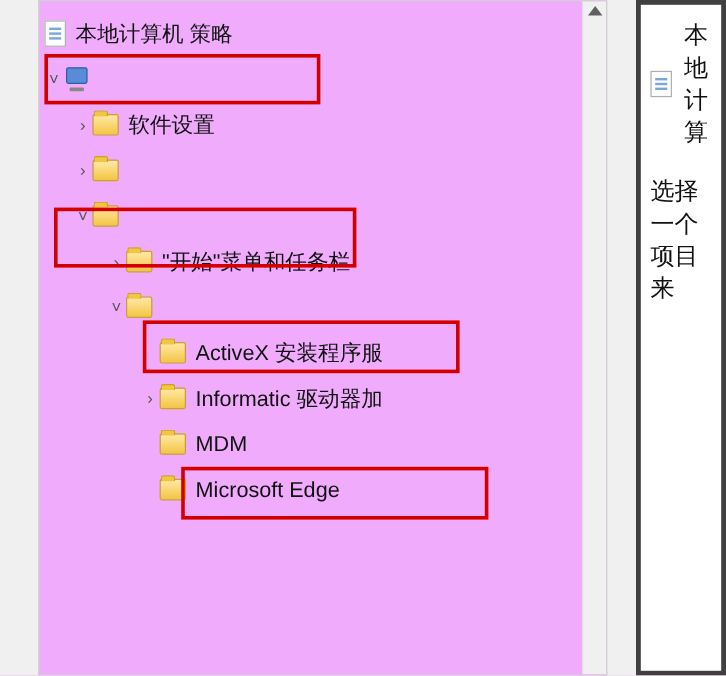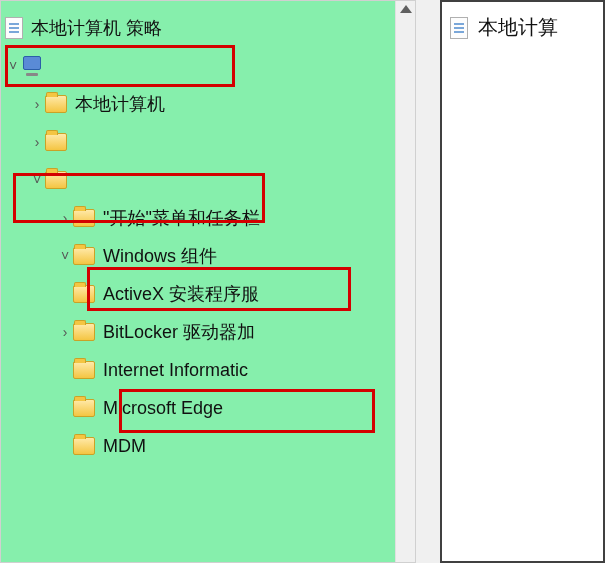--- a/index.html
+++ b/index.html
@@ -6,26 +6,27 @@
   body {
     font-family: "Microsoft YaHei", "Segoe UI", Tahoma, sans-serif;
     font-size: 16px;
     background: #f0f0f0;
     width: 605px;
     height: 563px;
     overflow: hidden;
     display: flex;
   }
   .left-panel {
-    width: 416px;
-    height: 100%;
-    background: #86efac;
+    width: 474px;
+    height: 100%;
+    background: #f0abfc;
     border: 1px solid #d0d0d0;
     position: relative;
     overflow: hidden;
+    margin-left: 32px;
   }
   .scroll-track {
     position: absolute;
     right: 0;
     top: 0;
     width: 20px;
     height: 100%;
     background: #f0f0f0;
     border-left: 1px solid #e0e0e0;
   }
@@ -132,21 +133,21 @@
   }
   .gap {
     width: 24px;
     height: 100%;
     background: #f0f0f0;
   }
   .right-panel {
     flex: 1;
     height: 100%;
     background: #ffffff;
-    border: 2px solid #404040;
+    border: 4px solid #404040;
     padding: 12px 8px;
     overflow: hidden;
   }
   .right-header {
     display: flex;
     align-items: center;
     margin-bottom: 22px;
   }
   .right-header .doc-icon { margin-right: 10px; }
   .right-title {
@@ -154,21 +155,21 @@
     color: #111;
   }
   .right-text {
     font-size: 20px;
     color: #111;
   }
   
   .l0 { padding-left: 4px; }
   .l1 { padding-left: 28px; }
   .l2 { padding-left: 56px; }
-  .l3 { padding-left: 56px; }
+  .l3 { padding-left: 84px; }
 </style>
 </head>
 <body>
 
 <div class="left-panel">
   <div class="tree">
 
     <div class="tree-item l0">
       <span class="doc-icon"></span>
       <span class="label">本地计算机 策略</span>
@@ -178,21 +179,21 @@
       <span class="chev">˅</span>
       <span class="computer-icon">
           <span class="mon"></span>
           <span class="base"></span>
         </span>
     </div>
 
     <div class="tree-item l1">
       <span class="chev">›</span>
       <span class="folder-icon"></span>
-      <span class="label">本地计算机</span>
+      <span class="label">软件设置</span>
     </div>
 
     <div class="tree-item l1">
       <span class="chev">›</span>
       <span class="folder-icon"></span>
     </div>
 
     <div class="tree-item l1">
       <span class="chev">˅</span>
       <span class="folder-icon"></span>
@@ -200,52 +201,46 @@
 
     <div class="tree-item l2">
       <span class="chev">›</span>
       <span class="folder-icon"></span>
       <span class="label">"开始"菜单和任务栏</span>
     </div>
 
     <div class="tree-item l2">
       <span class="chev">˅</span>
       <span class="folder-icon"></span>
-      <span class="label">Windows 组件</span>
     </div>
 
     <div class="tree-item l3">
       <span class="chev"></span>
       <span class="folder-icon"></span>
       <span class="label">ActiveX 安装程序服</span>
     </div>
 
     <div class="tree-item l3">
       <span class="chev">›</span>
       <span class="folder-icon"></span>
-      <span class="label">BitLocker 驱动器加</span>
-    </div>
+      <span class="label">Informatic 驱动器加</span>
+    </div>
+
 
 
     <div class="tree-item l3">
       <span class="chev"></span>
       <span class="folder-icon"></span>
-      <span class="label">Internet Informatic</span>
+      <span class="label">MDM</span>
     </div>
 
     <div class="tree-item l3">
       <span class="chev"></span>
       <span class="folder-icon"></span>
       <span class="label">Microsoft Edge</span>
-    </div>
-
-    <div class="tree-item l3">
-      <span class="chev"></span>
-      <span class="folder-icon"></span>
-      <span class="label">MDM</span>
     </div>
 
   </div>
 
   <div class="hl" style="left:4px; top:44px; width:230px; height:42px;"></div>
   <div class="hl" style="left:12px; top:172px; width:252px; height:50px;"></div>
   <div class="hl" style="left:86px; top:266px; width:264px; height:44px;"></div>
   <div class="hl" style="left:118px; top:388px; width:256px; height:44px;"></div>
 
   <div class="scroll-track">
@@ -253,13 +248,14 @@
   </div>
 </div>
 
 <div class="gap"></div>
 
 <div class="right-panel">
   <div class="right-header">
     <span class="doc-icon"></span>
     <span class="right-title">本地计算</span>
   </div>
+  <div class="right-text">选择一个项目来</div>
 </div>
 
 </body></html>

